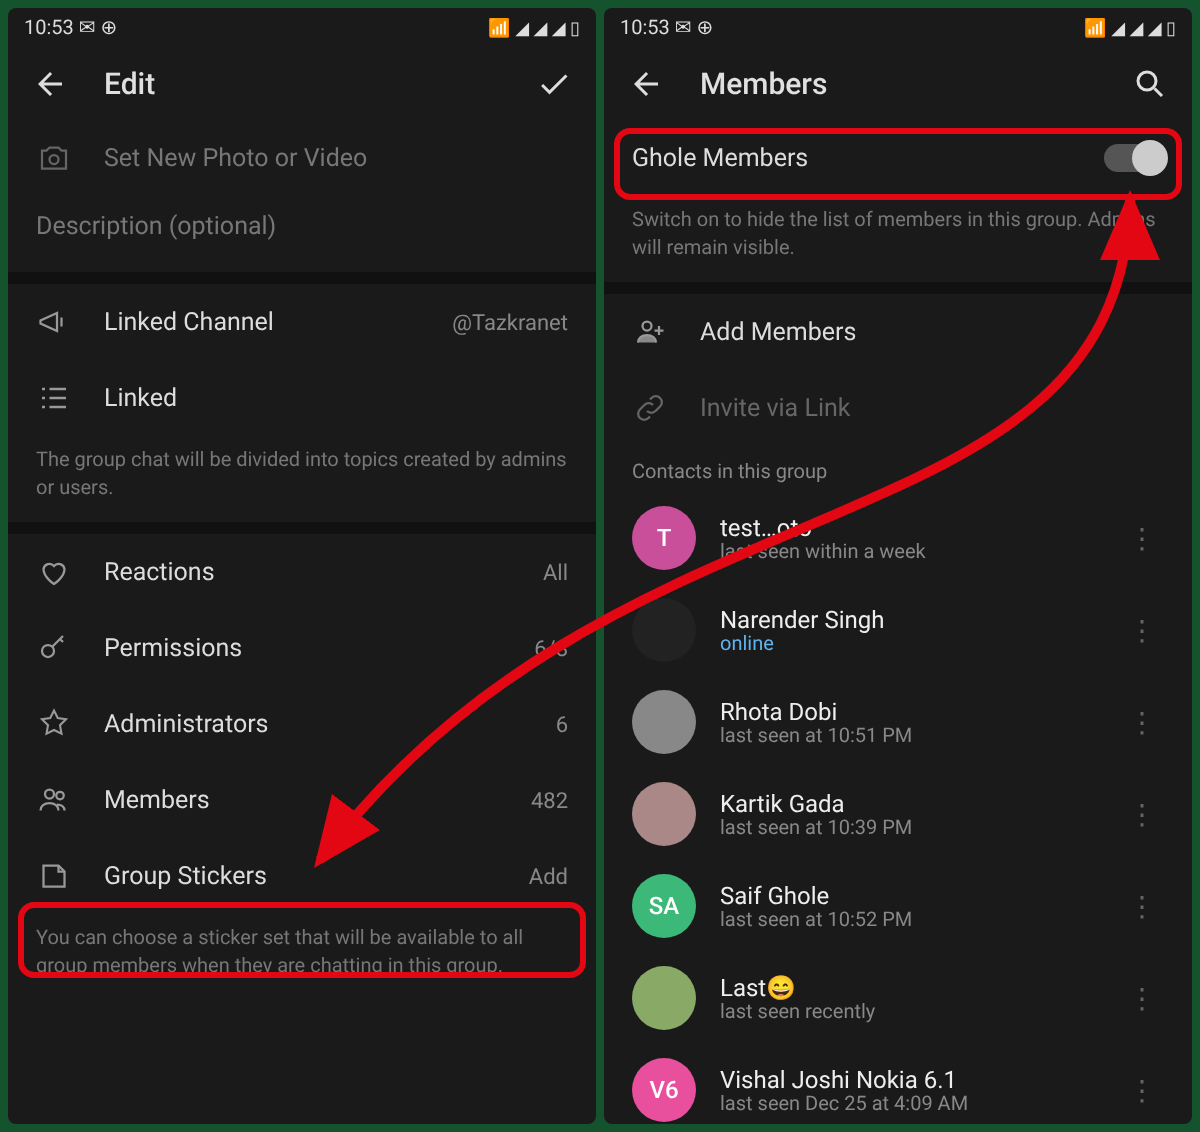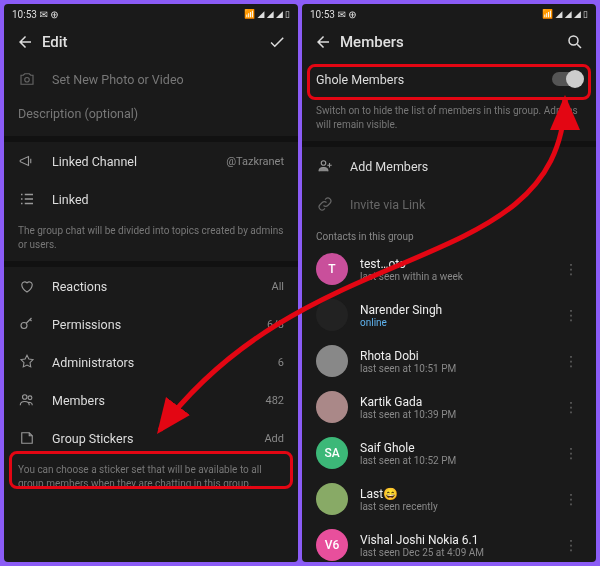--- a/index.html
+++ b/index.html
@@ -7,21 +7,21 @@
     width: 600px; height: 566px;
     background: #e8e8e8;
     font-family: Roboto, -apple-system, sans-serif;
     position: relative;
     overflow: hidden;
   }
   .container {
     display: flex;
     gap: 4px;
     padding: 4px;
-    background: #8b5cf6;
+    background: #14532d;
     height: 100%;
   }
   .phone {
     flex: 1;
     background: #1a1a1a;
     color: #e0e0e0;
     overflow: hidden;
     position: relative;
     border-radius: 4px;
   }
@@ -33,21 +33,21 @@
     padding: 0 8px;
     font-size: 10px;
     color: #ddd;
   }
   .status-icons { display: flex; gap: 3px; align-items: center; font-size: 9px;}
   .appbar {
     height: 36px;
     display: flex;
     align-items: center;
     padding: 0 12px;
-    gap: 8px;
+    gap: 18px;
   }
   .appbar-title { font-size: 15px; font-weight: 500; flex: 1; }
   .icon { width: 18px; height: 18px; fill: #ddd; display: inline-block; }
   .row {
     display: flex;
     align-items: center;
     padding: 9px 14px;
     gap: 16px;
     min-height: 38px;
   }

